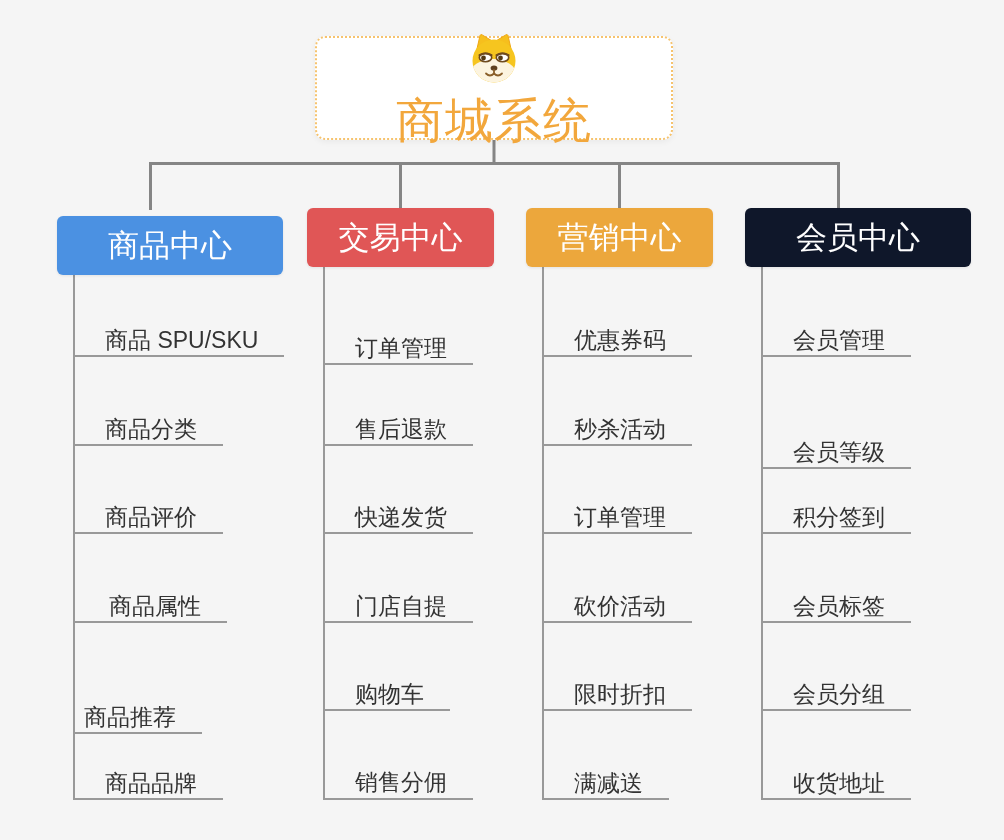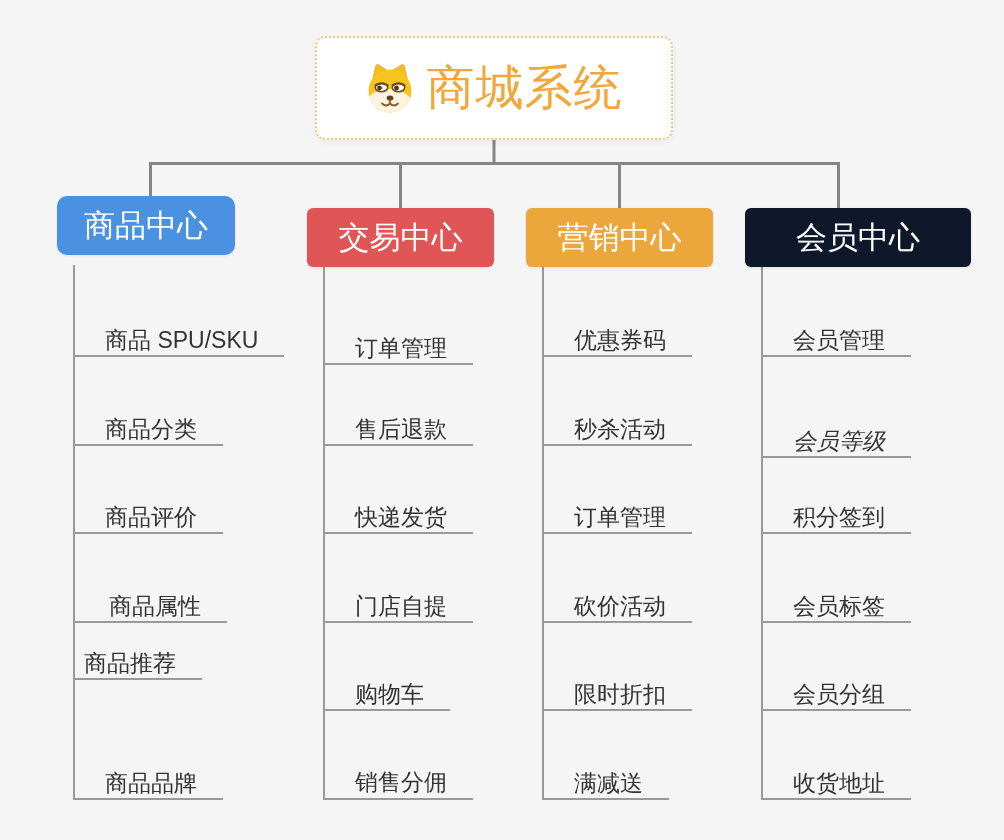--- a/index.html
+++ b/index.html
@@ -18,20 +18,21 @@
   }
   #root-node{
     position:absolute;
     left:315px;top:36px;width:358px;height:104px;
     box-sizing:border-box;
     background:var(--root-bg,#fff);
     border:2px dotted var(--root-border,#F6C36E);
     border-radius:10px;
     display:flex;align-items:center;justify-content:center;gap:13px;
     box-shadow:0 2px 6px rgba(0,0,0,0.05);
+    flex-direction:column;
   }
   #root-title{
     font-size:48px;
     line-height:48px;
     color:var(--root-text,#F2A73C);
     letter-spacing:1px;
     white-space:nowrap;
   }
   .branch-box{
     position:absolute;
@@ -104,28 +105,28 @@
 
         <ellipse cx="24" cy="36" rx="3.4" ry="2.6" fill="#5E4020"></ellipse>
         <path d="M24 38 L24 41.5" stroke="#8A5F2A" stroke-width="1.8" stroke-linecap="round" fill="none"></path>
         <path d="M16 41.5 Q20 45.5 24 41.5 Q28 45.5 32 41.5" stroke="#8A5F2A" stroke-width="1.8" stroke-linecap="round" fill="none"></path>
       </svg>
     </span>
     <span id="root-title">商城系统</span>
   </div>
 
   <div id="branches">
-      <div class="branch-box" style="left: 57px; top: 196px; width: 178px; height: 59px; background: rgb(75, 145, 226); border-radius: 10px;">
+      <div class="branch-box" style="left: 57px; top: 216px; width: 226px; height: 59px; background: rgb(75, 145, 226);">
         <span>商品中心</span>
       </div>
       <div class="leaf" style="left: 73px; top: 325px;">商品 SPU/SKU</div>
       <div class="leaf" style="left: 73px; top: 413.6px;">商品分类</div>
       <div class="leaf" style="left: 73px; top: 502.2px;">商品评价</div>
       <div class="leaf" style="left: 73px; top: 590.8px; padding-left: 36px;">商品属性</div>
-      <div class="leaf" style="left: 73px; top: 648px; padding-left: 11px;">商品推荐</div>
+      <div class="leaf" style="left: 73px; top: 702px; padding-left: 11px;">商品推荐</div>
       <div class="leaf" style="left: 73px; top: 768px;">商品品牌</div>
       <div class="branch-box" style="left: 307px; top: 208px; width: 187px; height: 59px; background: rgb(224, 86, 86);">
         <span>交易中心</span>
       </div>
       <div class="leaf" style="left: 323px; top: 325px; margin-top: 8px;">订单管理</div>
       <div class="leaf" style="left: 323px; top: 413.6px;">售后退款</div>
       <div class="leaf" style="left: 323px; top: 502.2px; text-align: right;">快递发货</div>
       <div class="leaf" style="left: 323px; top: 590.8px;">门店自提</div>
       <div class="leaf" style="left: 323px; top: 679.4px;">购物车</div>
       <div class="leaf" style="left: 323px; top: 768px; font-family: Liberation Serif, serif;">销售分佣</div>
@@ -135,20 +136,20 @@
       <div class="leaf" style="left: 542px; top: 325px;">优惠券码</div>
       <div class="leaf" style="left: 542px; top: 413.6px;">秒杀活动</div>
       <div class="leaf" style="left: 542px; top: 502.2px;">订单管理</div>
       <div class="leaf" style="left: 542px; top: 590.8px;">砍价活动</div>
       <div class="leaf" style="left: 542px; top: 679.4px;">限时折扣</div>
       <div class="leaf" style="left: 542px; top: 768px;">满减送</div>
       <div class="branch-box" style="left: 745px; top: 208px; width: 226px; height: 59px; background: #0f172a;">
         <span>会员中心</span>
       </div>
       <div class="leaf" style="left: 761px; top: 325px;">会员管理</div>
-      <div class="leaf" style="left: 761px; top: 426px; font-style: italic;">会员等级</div>
+      <div class="leaf" style="left: 761px; top: 437px;">会员等级</div>
       <div class="leaf" style="left: 761px; top: 502.2px;">积分签到</div>
       <div class="leaf" style="left: 761px; top: 590.8px;">会员标签</div>
       <div class="leaf" style="left: 761px; top: 679.4px;">会员分组</div>
       <div class="leaf" style="left: 761px; top: 768px;">收货地址</div>
     </div>
 
 </div>
 
 </body></html>

